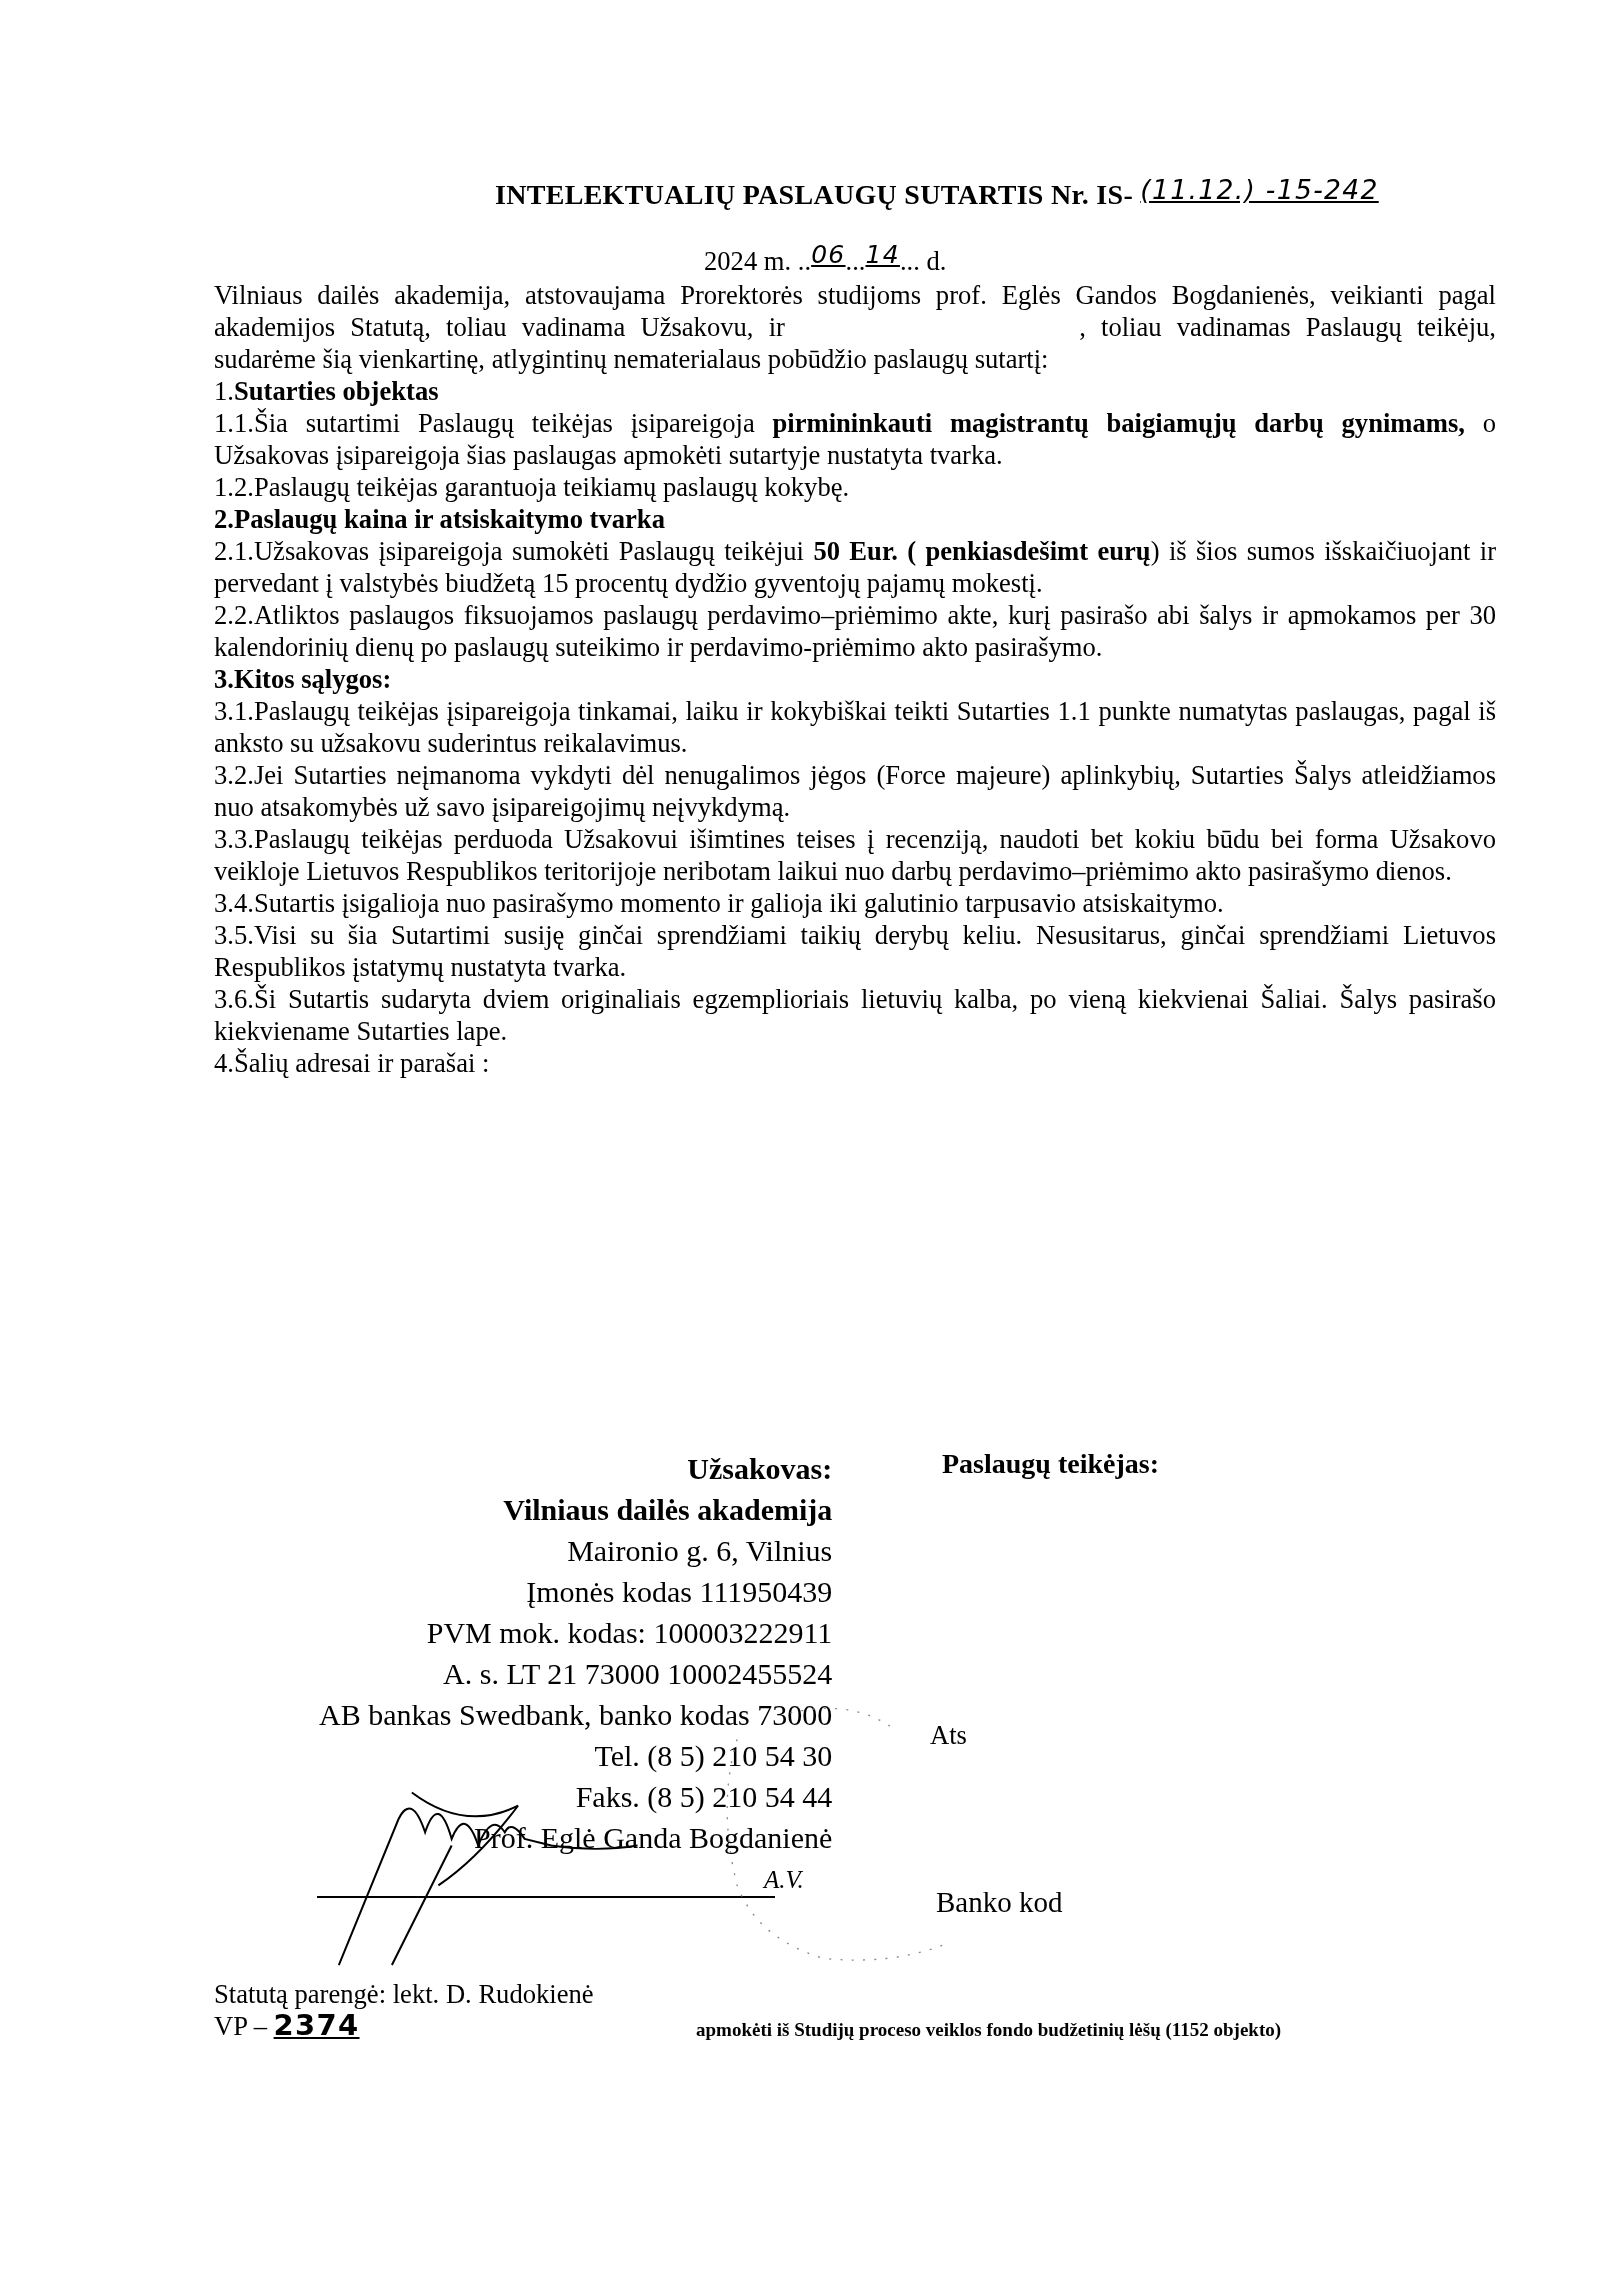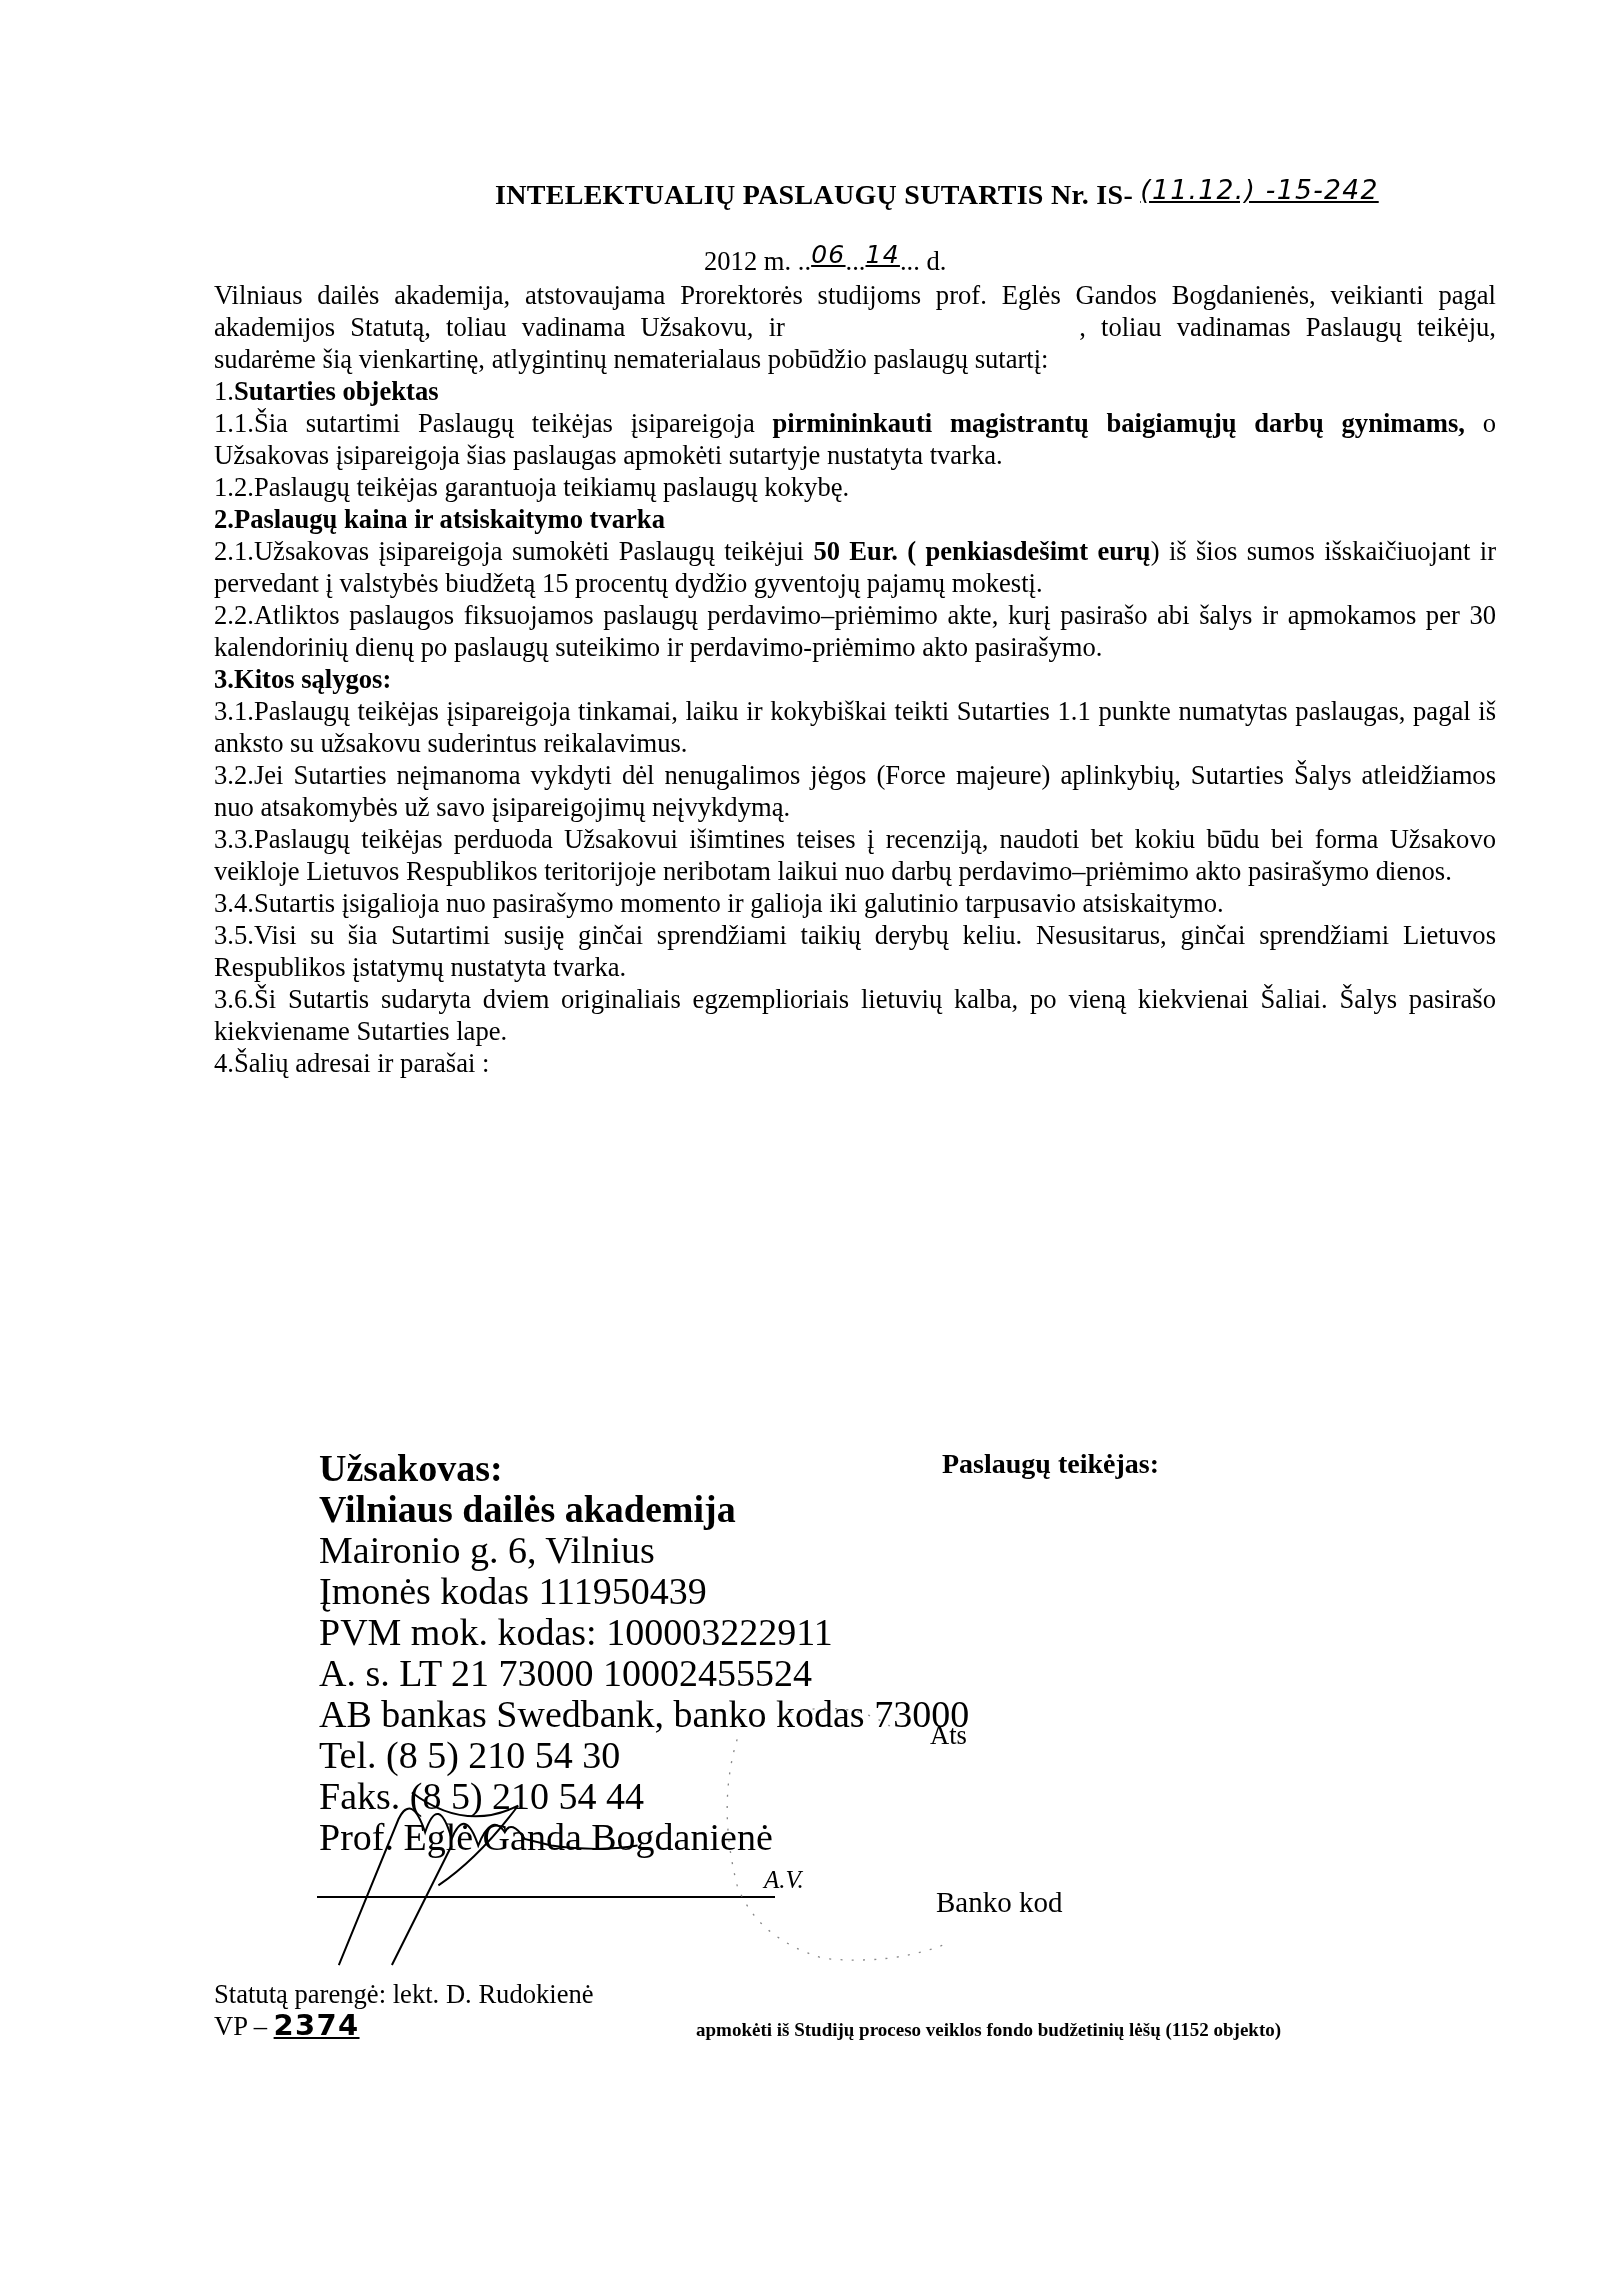--- a/index.html
+++ b/index.html
@@ -25,21 +25,21 @@
     .body-text {
       left: 214px; width: 1282px; top: 279px;
       font-size: 26.6px; line-height: 32px;
     }
     .body-text p { margin: 0; text-align: justify; }
     .body-text p.left { text-align: left; }
     .body-text p.hdr { font-weight: bold; }
     .gap { display: inline-block; width: 146px; }
     .gap2 { display: inline-block; width: 133px; }
     .sig-block {
-      left: 319px; top: 1448px; font-size: 38px; line-height: 41px;
+      left: 319px; top: 1448px; font-size: 30px; line-height: 41px; text-align: right;
     }
     .sig-block .b { font-weight: bold; }
     .provider {
       left: 942px; top: 1448px; font-size: 28px; font-weight: bold;
     }
     .ats { left: 930px; top: 1720px; font-size: 26.6px; }
     .banko { left: 936px; top: 1886px; font-size: 29px; }
     .av { left: 764px; top: 1866px; font-size: 25px; font-style: italic; }
     .sig-line {
       left: 317px; top: 1896px; width: 458px; height: 0;
@@ -57,21 +57,21 @@
   </style>
 </head>
 <body>
 
 <div class="abs title">
   <span>INTELEKTUALIŲ PASLAUGŲ SUTARTIS Nr. IS-</span>
   <span class="hand">(11.12.) -15-242</span>
 </div>
 
 <div class="abs date-line">
-  <span>2012 m. ..</span><span class="hand">06</span><span>...</span><span class="hand">14</span><span>... d.</span>
+  <span>2024 m. ..</span><span class="hand">06</span><span>...</span><span class="hand">14</span><span>... d.</span>
 </div>
 
 <div class="abs body-text">
   <p>
     <span>Vilniaus dailės akademija, atstovaujama Prorektorės studijoms prof. Eglės Gandos Bogdanienės, veikianti pagal akademijos Statutą, toliau vadinama Užsakovu, ir</span>
     <span class="gap"></span><span class="gap2"></span><span>, toliau vadinamas Paslaugų teikėju, sudarėme šią vienkartinę, atlygintinų nematerialaus pobūdžio paslaugų sutartį:</span>
   </p>
   <p class="hdr left"><span style="font-weight:normal">1.</span><span>Sutarties objektas</span></p>
   <p><span>1.1.Šia sutartimi Paslaugų teikėjas įsipareigoja </span><b>pirmininkauti magistrantų baigiamųjų darbų gynimams,</b><span> o Užsakovas įsipareigoja šias paslaugas apmokėti sutartyje nustatyta tvarka.</span></p>
   <p class="left">1.2.Paslaugų teikėjas garantuoja teikiamų paslaugų kokybę.</p>

